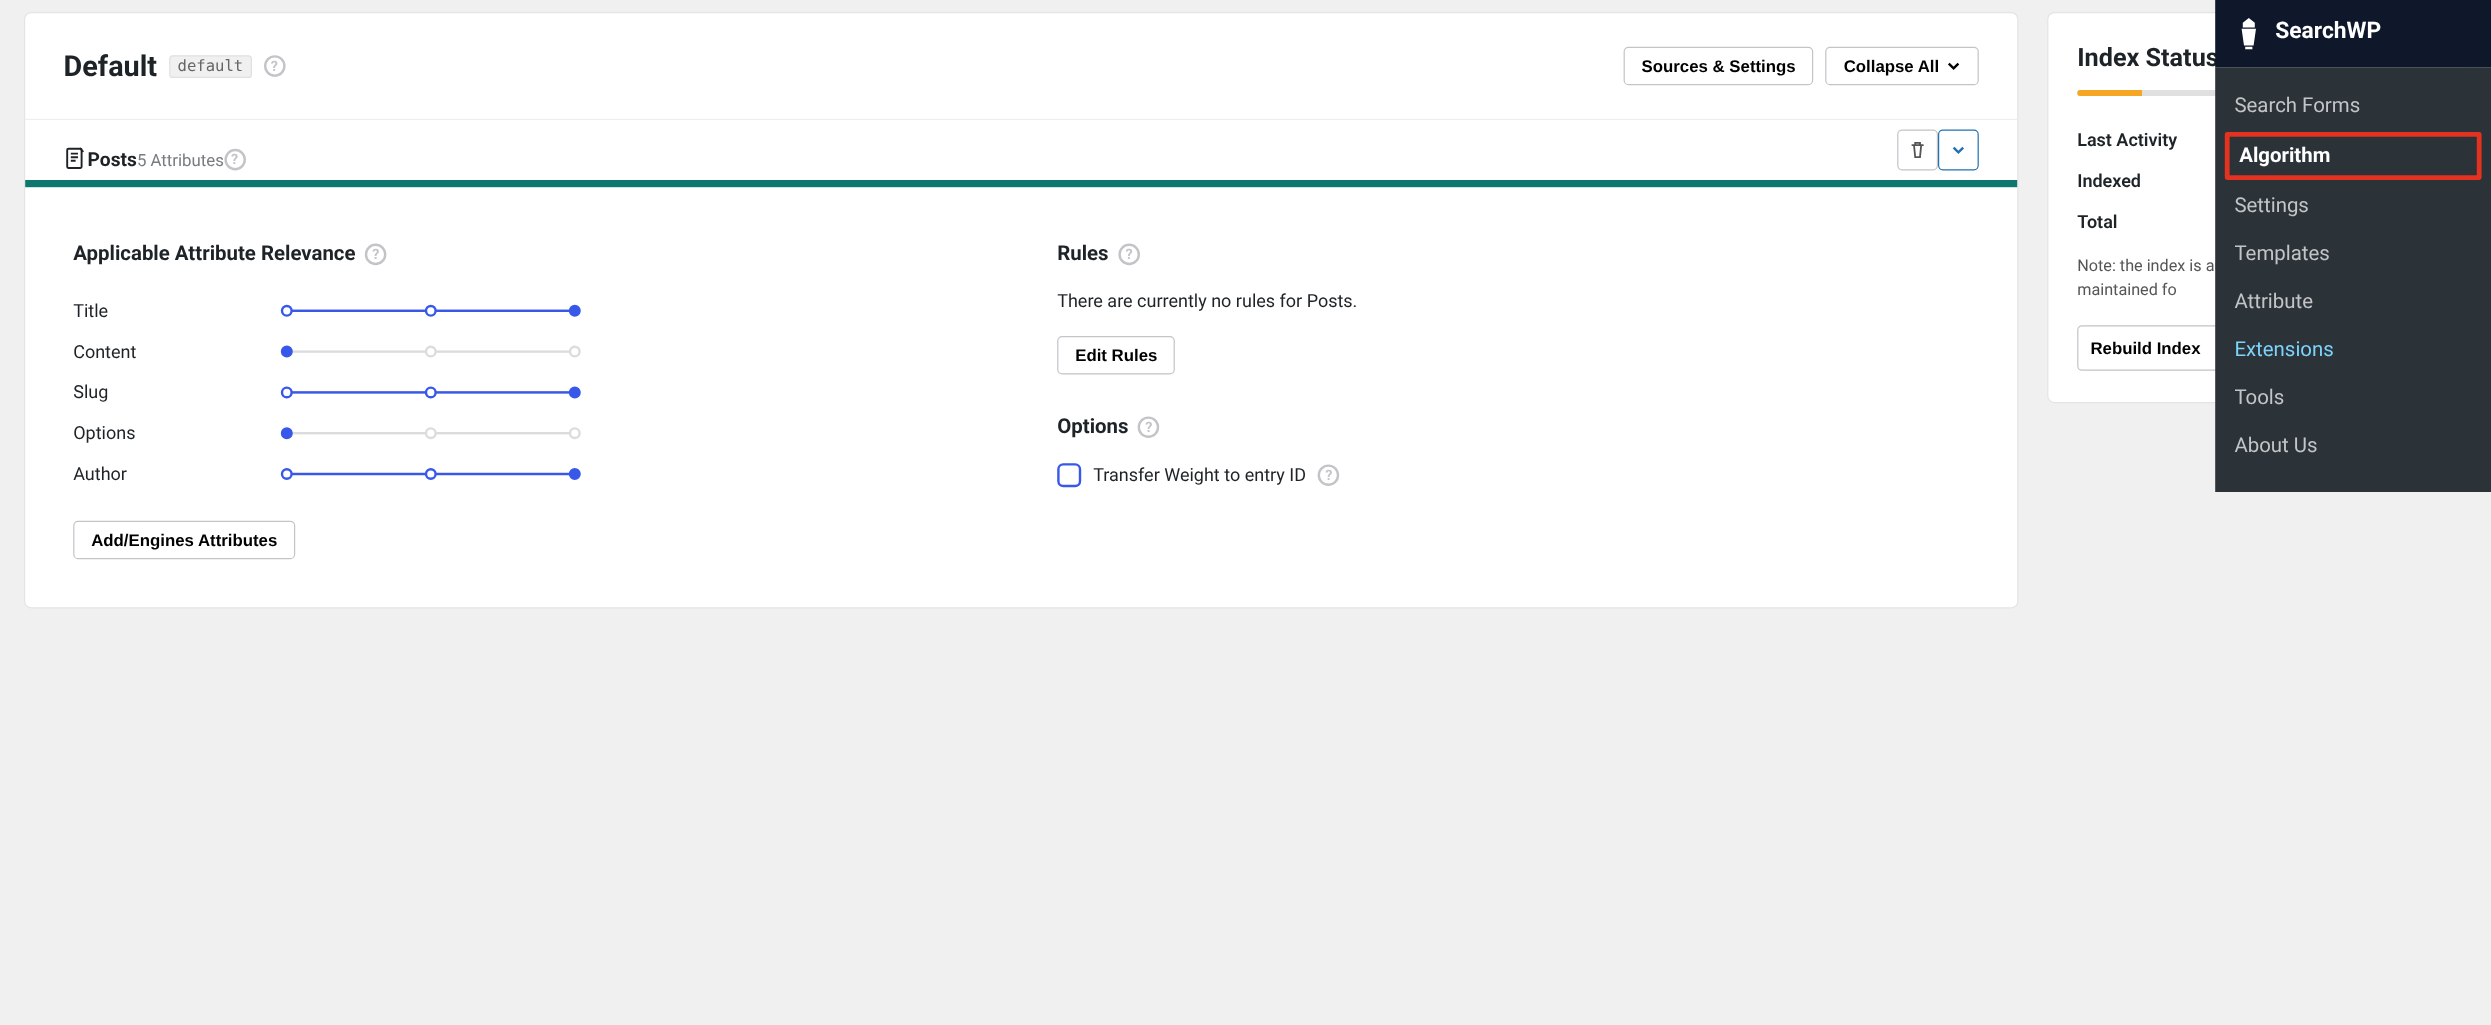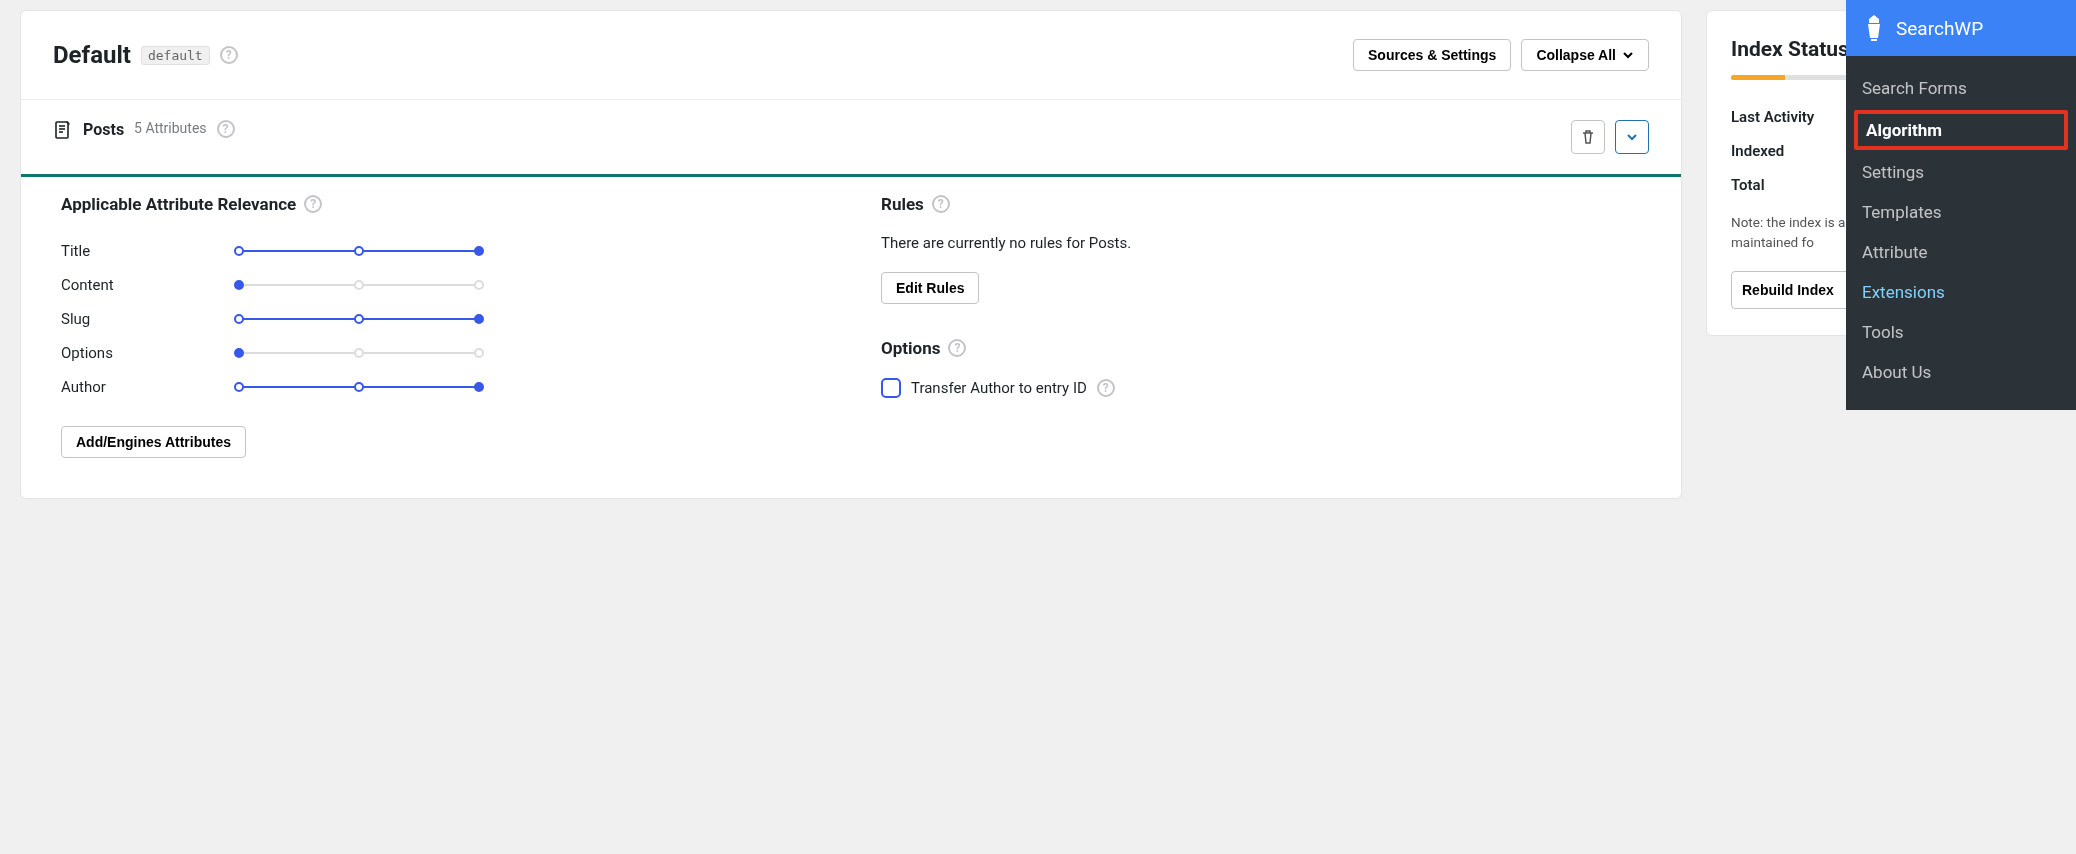--- a/index.html
+++ b/index.html
@@ -82,41 +82,40 @@
     color: #c3c4c7;
     font-size: 12px;
     font-weight: 700;
     display: inline-flex;
     align-items: center;
     justify-content: center;
   }
   .spacer { flex: 1; }
   .source-bar {
     border-top: 1px solid #eee;
-    padding: 20px 32px;
-    display: flex;
-    align-items: flex-start;
-    gap: 10px;
+    padding: 8px 32px;
+    display: flex;
+    align-items: flex-end;
   }
   .source-bar .title { font-weight: 700; font-size: 16px; }
   .source-bar .count { color: #787c82; font-size: 14px; }
   .icon-btn {
     width: 34px; height: 34px;
     border: 1px solid #c3c4c7;
     border-radius: 4px;
     background: #fff;
     display: inline-flex;
     align-items: center;
     justify-content: center;
     cursor: pointer;
   }
   .icon-btn.primary { border-color: #2271b1; color: #2271b1; }
   .source-body {
-    border-top: 3px solid #0f766e;
-    padding: 17px 40px 40px 40px;
+    border-top: 6px solid #0f766e;
+    padding: 46px 40px 40px 40px;
     display: flex;
     gap: 60px;
   }
   .col { flex: 1; min-width: 0; }
   .col h3 {
     font-size: 17px;
     font-weight: 700;
     display: flex;
     align-items: center;
     gap: 8px;
@@ -226,27 +225,27 @@
     padding: 10px;
   }
   
   .fly-nav {
     position: absolute;
     top: 0; right: 0;
     width: 230px;
     font-size: 17px;
   }
   .fly-brand {
-    background: #3b82f6;
+    background: #0f172a;
     color: #fff;
     padding: 14px 16px;
     display: flex;
-    align-items: center;
+    align-items: flex-start;
     gap: 10px;
-    font-weight: 400;
+    font-weight: 700;
     font-size: 19px;
   }
   .fly-menu {
     background: #2c3338;
     padding: 12px 0 18px 0;
   }
   .fly-item {
     padding: 10px 16px;
     color: #c3c4c7;
     cursor: pointer;
@@ -383,21 +382,21 @@
           </h3>
           <p class="rules-text">There are currently no rules for Posts.</p>
           <button class="btn">Edit Rules</button>
 
           <h3 style="margin-top:34px">
             <span>Options</span>
             <span class="help-icon">?</span>
           </h3>
           <div class="checkbox-row">
             <span class="checkbox"></span>
-            <span>Transfer Author to entry ID</span>
+            <span>Transfer Weight to entry ID</span>
             <span class="help-icon">?</span>
           </div>
         </div>
 
       </div>
     </div>
 
     <div class="sidebar-card">
       <h2>Index Status</h2>
       <div class="progress">

